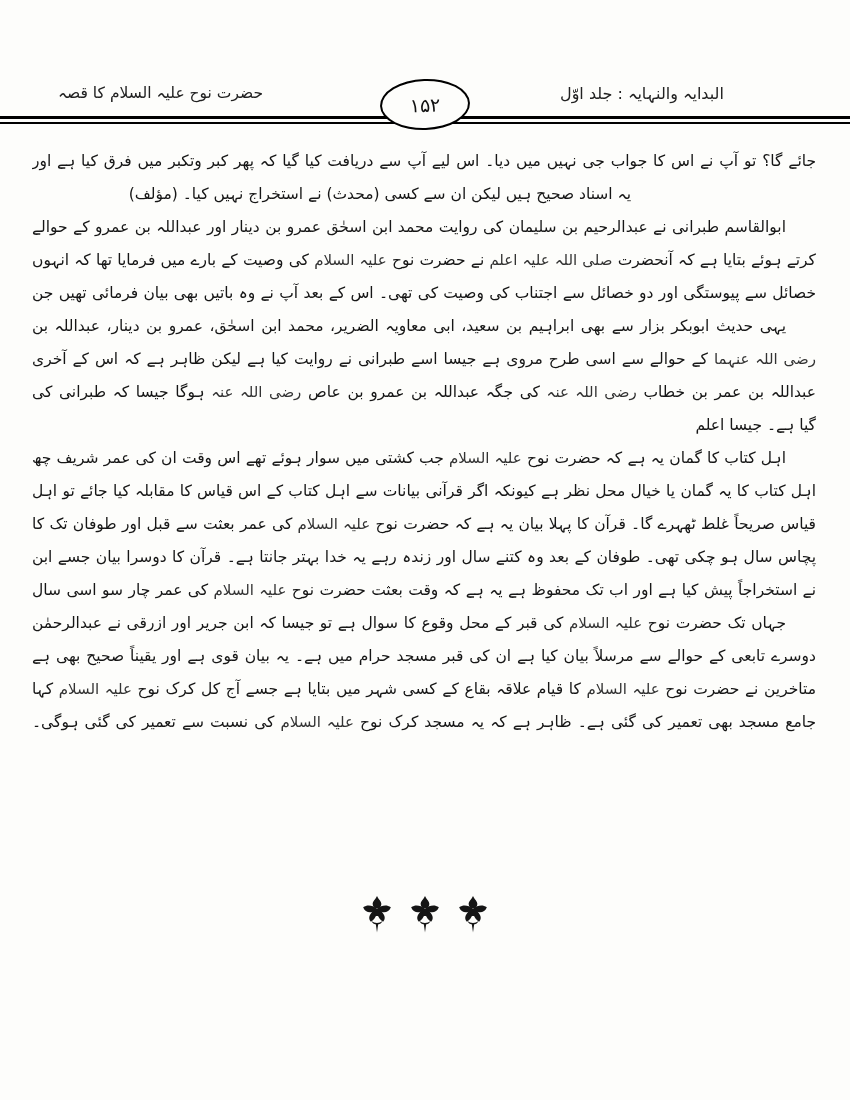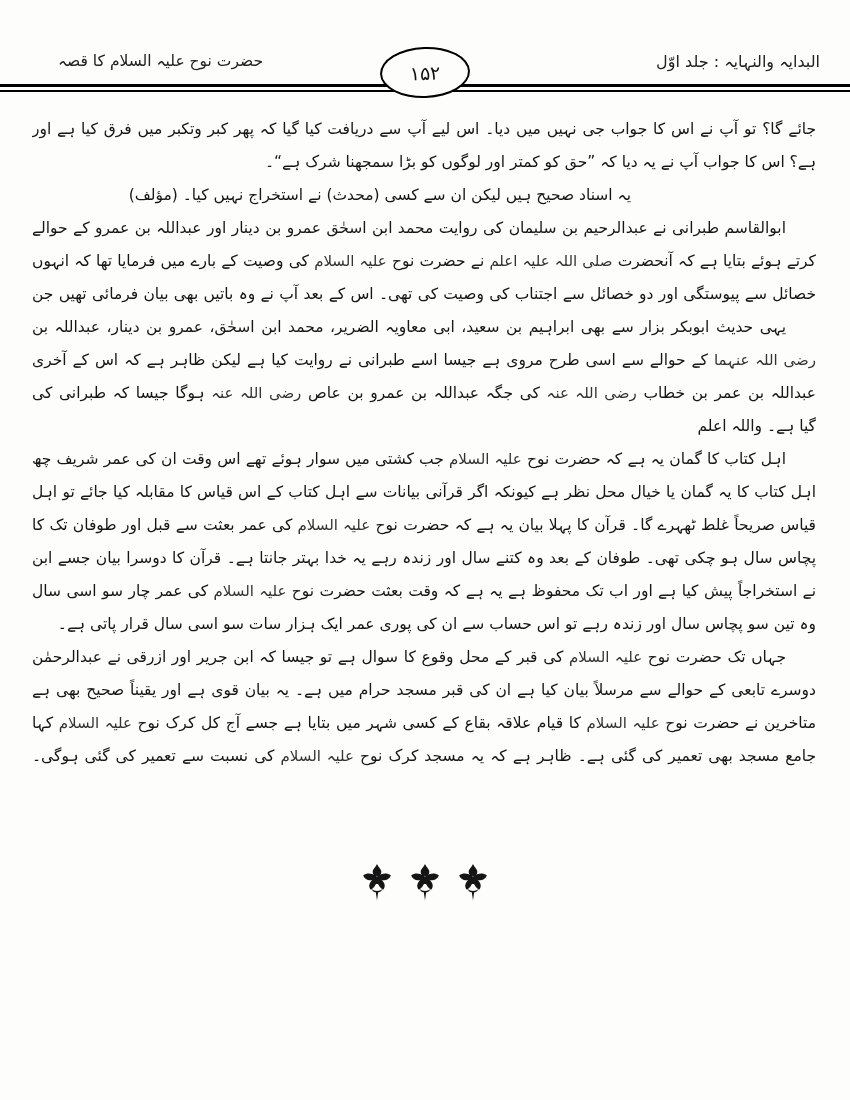--- a/index.html
+++ b/index.html
@@ -4,31 +4,31 @@
 <style>
   html,body{margin:0;padding:0;}
   body{
     width:850px;height:1100px;
     background:#fdfdfb;
     font-family:"DejaVu Sans",sans-serif;
     color:#1b1b1b;
     position:relative;
     overflow:hidden;
   }
-  .page{position:absolute;inset:0;}
+  .page{position:absolute;inset:0;margin-top:32px;}
 
   
   .header{position:relative;height:100px;}
   .hdr-left{
     position:absolute;left:58px;top:52px;width:260px;
     font-size:15.5px;text-align:left;direction:rtl;color:#222;
   }
   .hdr-right{
     position:absolute;right:30px;top:52px;width:260px;
-    font-size:16px;text-align:right;direction:rtl;color:#222;
+    font-size:16px;text-align:left;direction:rtl;color:#222;
   }
   .rule-thick{position:absolute;left:0;right:0;top:84px;height:3px;background:#000;}
   .rule-thin{position:absolute;left:0;right:0;top:90px;height:1.5px;background:#000;}
   .cartouche{
     position:absolute;left:50%;top:47px;transform:translateX(-50%) rotate(-2deg);
     width:86px;height:47px;background:#fdfdfb;
     border:2.5px solid #000;border-radius:50%;
     display:flex;align-items:center;justify-content:center;
     z-index:2;
   }
@@ -70,35 +70,33 @@
     <div class="hdr-right">البدایہ والنہایہ : جلد اوّل</div>
     <div class="rule-thick"></div>
     <div class="rule-thin"></div>
     <div class="cartouche">
       <span class="num">۱۵۲</span>
     </div>
   </div>
 
   <div class="body" id="body-text">
       <div class="line cont">جائے گا؟ تو آپ نے اس کا جواب جی نہیں میں دیا۔ اس لیے آپ سے دریافت کیا گیا کہ پھر کبر وتکبر میں فرق کیا ہے اور شرک کیا</div>
-      <div class="line end">ہے؟ اس کا جواب آپ نے یہ دیا کہ ”حق کو کمتر اور لوگوں کو بڑا سمجھنا شرک ہے“۔</div>
       <div class="line note">یہ اسناد صحیح ہیں لیکن ان سے کسی (محدث) نے استخراج نہیں کیا۔   (مؤلف)</div>
       <div class="line start">ابوالقاسم طبرانی نے عبدالرحیم بن سلیمان کی روایت محمد ابن اسحٰق عمرو بن دینار اور عبداللہ بن عمرو کے حوالے سے بیان</div>
       <div class="line cont">کرتے ہوئے بتایا ہے کہ آنحضرت <span class="hon">صلی اللہ علیہ اعلم</span> نے حضرت نوح <span class="hon">علیہ السلام</span> کی وصیت کے بارے میں فرمایا تھا کہ انہوں نے اپنے بیٹے کو دو</div>
       <div class="line cont">خصائل سے پیوستگی اور دو خصائل سے اجتناب کی وصیت کی تھی۔ اس کے بعد آپ نے وہ باتیں بھی بیان فرمائی تھیں جن کا ذکر</div>
       <div class="line start">یہی حدیث ابوبکر بزار سے بھی ابراہیم بن سعید، ابی معاویہ الضریر، محمد ابن اسحٰق، عمرو بن دینار، عبداللہ بن عمر بن خطاب</div>
       <div class="line cont"><span class="hon"><span class="hon">رضی اللہ عنہ</span>ما</span> کے حوالے سے اسی طرح مروی ہے جیسا اسے طبرانی نے روایت کیا ہے لیکن ظاہر ہے کہ اس کے آخری حوالے میں بھی</div>
       <div class="line cont">عبداللہ بن عمر بن خطاب <span class="hon">رضی اللہ عنہ</span> کی جگہ عبداللہ بن عمرو بن عاص <span class="hon">رضی اللہ عنہ</span> ہوگا جیسا کہ طبرانی کی روایت کے آخری حوالے میں بیان کیا</div>
-      <div class="line end">گیا ہے۔ واللہ اعلم</div>
+      <div class="line end">گیا ہے۔ جیسا اعلم</div>
       <div class="line start">اہل کتاب کا گمان یہ ہے کہ حضرت نوح <span class="hon">علیہ السلام</span> جب کشتی میں سوار ہوئے تھے اس وقت ان کی عمر شریف چھ سو سال تھی لیکن</div>
       <div class="line cont">اہل کتاب کا یہ گمان یا خیال محل نظر ہے کیونکہ اگر قرآنی بیانات سے اہل کتاب کے اس قیاس کا مقابلہ کیا جائے تو اہل کتاب کا یہ</div>
       <div class="line cont">قیاس صریحاً غلط ٹھہرے گا۔ قرآن کا پہلا بیان یہ ہے کہ حضرت نوح <span class="hon">علیہ السلام</span> کی عمر بعثت سے قبل اور طوفان تک کا زمانہ ملا کر نو سو</div>
       <div class="line cont">پچاس سال ہو چکی تھی۔ طوفان کے بعد وہ کتنے سال اور زندہ رہے یہ خدا بہتر جانتا ہے۔ قرآن کا دوسرا بیان جسے ابن عباس </div>
       <div class="line cont">نے استخراجاً پیش کیا ہے اور اب تک محفوظ ہے یہ ہے کہ وقت بعثت حضرت نوح <span class="hon">علیہ السلام</span> کی عمر چار سو اسی سال تھی اور طوفان کے بعد</div>
-      <div class="line end">وہ تین سو پچاس سال اور زندہ رہے تو اس حساب سے ان کی پوری عمر ایک ہزار سات سو اسی سال قرار پاتی ہے۔</div>
       <div class="line start">جہاں تک حضرت نوح <span class="hon">علیہ السلام</span> کی قبر کے محل وقوع کا سوال ہے تو جیسا کہ ابن جریر اور ازرقی نے عبدالرحمٰن بن سابط یا کسی</div>
       <div class="line cont">دوسرے تابعی کے حوالے سے مرسلاً بیان کیا ہے ان کی قبر مسجد حرام میں ہے۔ یہ بیان قوی ہے اور یقیناً صحیح بھی ہے کیونکہ اکثر</div>
       <div class="line cont">متاخرین نے حضرت نوح <span class="hon">علیہ السلام</span> کا قیام علاقہ بقاع کے کسی شہر میں بتایا ہے جسے آج کل کرک نوح <span class="hon">علیہ السلام</span> کہا جاتا ہے جہاں ایک</div>
       <div class="line end">جامع مسجد بھی تعمیر کی گئی ہے۔ ظاہر ہے کہ یہ مسجد کرک نوح <span class="hon">علیہ السلام</span> کی نسبت سے تعمیر کی گئی ہوگی۔ واللہ اعلم</div>
     </div>
 
   <div class="ornament" id="ornament"><svg width="38" height="42" viewBox="0 0 48 52">
         <g fill="#151515">
           <path d="M24 2c2.2 4.6 5.5 6.6 5.5 10.2 0 3.4-2.6 5.4-5.5 5.4s-5.5-2-5.5-5.4C18.5 8.6 21.8 6.6 24 2z"></path>
           <path d="M24 18c5.5-3.8 11.5-5.6 17.5-1.8-1.8 5.6-7.6 7.6-11.6 5.8 3.8 3.8 5.6 8.6 1.8 12.4-3.8-1.8-5.7-5.8-7.7-9.6-2 3.8-3.9 7.8-7.7 9.6-3.8-3.8-2-8.6 1.8-12.4-4 1.8-9.8-.2-11.6-5.8 6-3.8 12-2 17.5 1.8z"></path>

